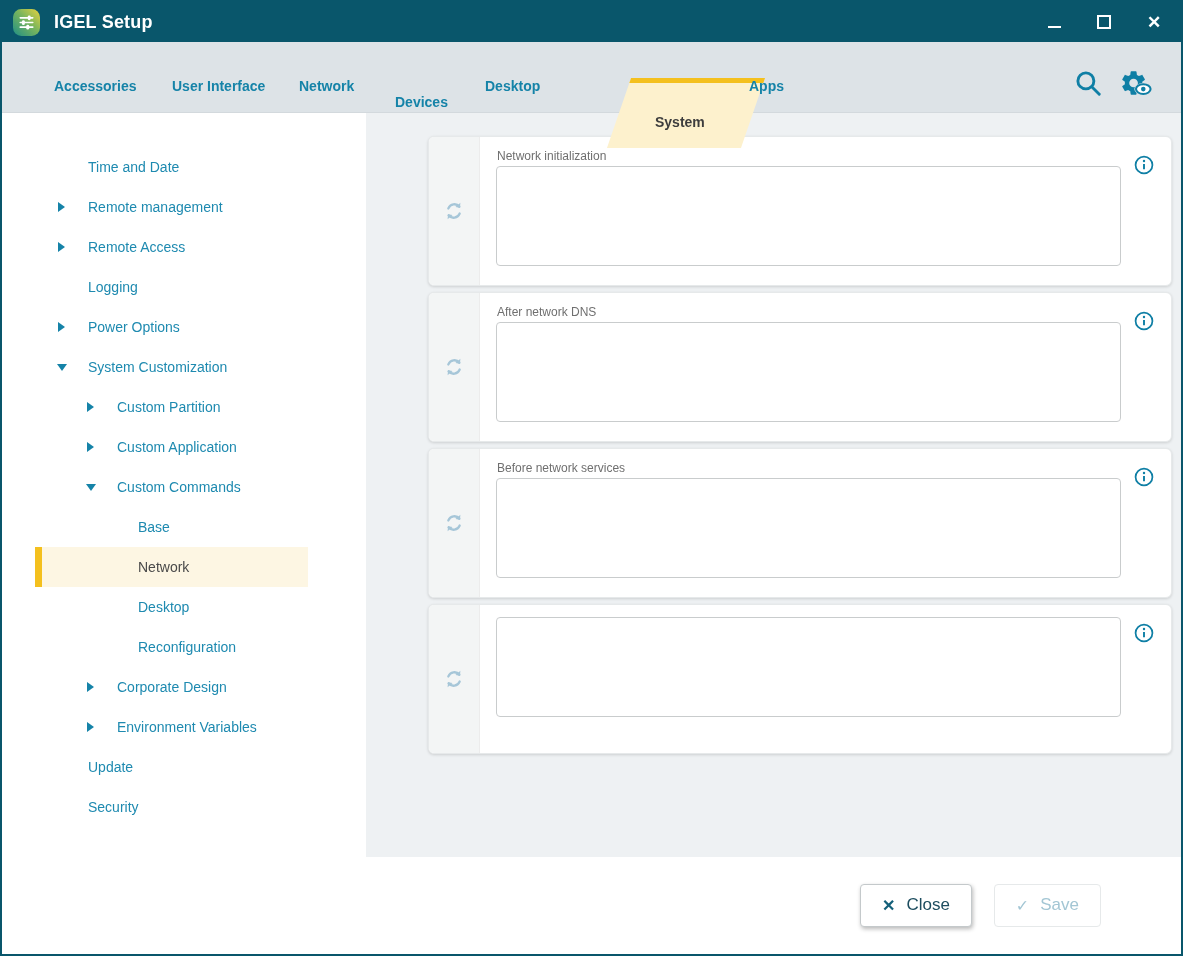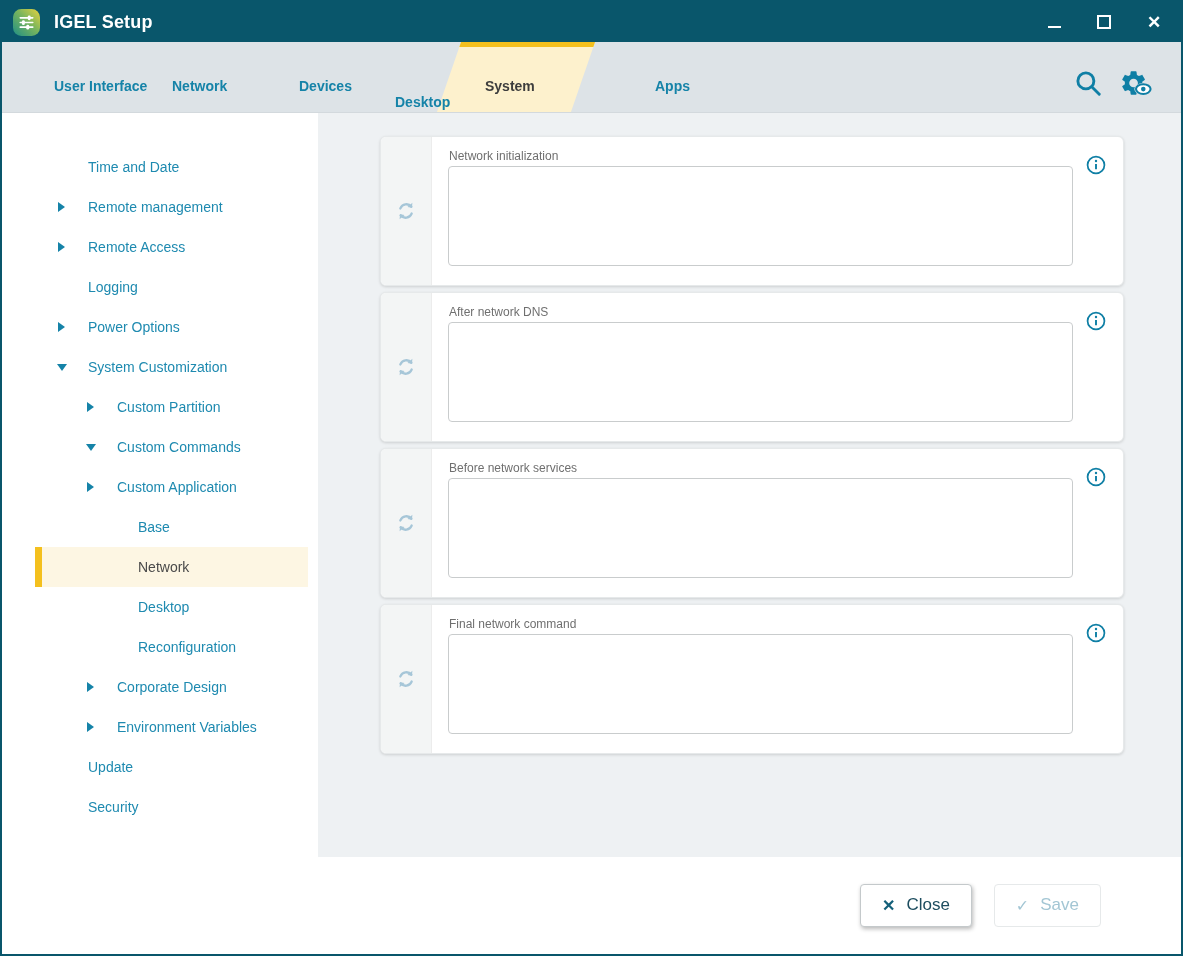--- a/index.html
+++ b/index.html
@@ -21,32 +21,32 @@
   
   .tabbar{height:71px;background:#dde3e7;position:relative;flex:0 0 auto;border-bottom:1px solid #d3d9dd;box-sizing:border-box;}
   .tabs{position:absolute;inset:0;}
   .tab{position:absolute;top:0;height:100%;display:flex;align-items:center;padding-top:18px;box-sizing:border-box;
        color:#1583a8;font-weight:bold;font-size:14px;cursor:pointer;white-space:nowrap;}
   .tab:nth-child(1){left:52px;}
   .tab:nth-child(2){left:170px;}
   .tab:nth-child(3){left:297px;}
   .tab:nth-child(4){left:393px;margin-top:16px;}
   .tab:nth-child(5){left:483px;}
-  .tab:nth-child(6){left:653px;}
+  .tab:nth-child(6){left:653px;margin-top:36px;}
   .tab:nth-child(7){left:747px;}
   .tab .tab-label{position:relative;z-index:1;}
   .tab.active{color:#3d3d3d;}
   .tab.active::before{
     content:"";position:absolute;top:0;bottom:0;left:-36px;right:-48px;
     background:#fdf1cd;border-top:5px solid #f4c01e;transform:skewX(-19deg);z-index:0;box-sizing:border-box;
   }
   .tab-tools{position:absolute;top:26px;right:28px;display:flex;align-items:center;gap:16px;z-index:2;}
   .tool-btn{cursor:pointer;display:flex;align-items:center;justify-content:center;}
   
-  .main{flex:1 1 auto;display:flex;min-height:0;}
+  .main{flex:1 1 auto;display:flex;min-height:0;gap:48px;}
   .sidebar{width:316px;flex:0 0 auto;background:#fff;padding-top:34px;box-sizing:border-box;}
   .nav-item{height:40px;display:flex;align-items:center;margin:0 10px 0 33px;border-left:7px solid transparent;
             color:#1e8ab0;font-size:14px;cursor:pointer;box-sizing:border-box;}
   .nav-item.d0{padding-left:15px;}
   .nav-item.d1{padding-left:44px;}
   .nav-item.d2{padding-left:65px;}
   .nav-item.selected{background:#fdf6e3;border-left-color:#f4c01e;color:#4a4a4a;}
   .arrow{width:10px;height:12px;margin-right:21px;flex:0 0 auto;position:relative;}
   .arrow.collapsed::after{content:"";position:absolute;left:1px;top:1px;
     border-left:7px solid #1583a8;border-top:5px solid transparent;border-bottom:5px solid transparent;}
@@ -113,20 +113,23 @@
       <span class="win-btn">
           <span class="max-box"></span>
         </span>
       <span class="win-btn close-x">✕</span>
     </div>
   </div>
 
   <div class="tabbar">
     <div class="tabs">
         <div class="tab">
+          <span class="tab-label">Accessories</span>
+        </div>
+        <div class="tab">
           <span class="tab-label">User Interface</span>
         </div>
         <div class="tab">
           <span class="tab-label">Network</span>
         </div>
         <div class="tab">
           <span class="tab-label">Devices</span>
         </div>
         <div class="tab">
           <span class="tab-label">Desktop</span>
@@ -180,26 +183,26 @@
         </div>
         <div class="nav-item d0">
           <span class="arrow expanded"></span>
           <span>System Customization</span>
         </div>
         <div class="nav-item d1">
           <span class="arrow collapsed"></span>
           <span>Custom Partition</span>
         </div>
         <div class="nav-item d1">
+          <span class="arrow collapsed"></span>
+          <span>Custom Application</span>
+        </div>
+        <div class="nav-item d1">
           <span class="arrow expanded"></span>
           <span>Custom Commands</span>
-        </div>
-        <div class="nav-item d1">
-          <span class="arrow collapsed"></span>
-          <span>Custom Application</span>
         </div>
         <div class="nav-item d2">
           <span class="arrow none"></span>
           <span>Base</span>
         </div>
         <div class="nav-item d2 selected">
           <span class="arrow none"></span>
           <span>Network</span>
         </div>
         <div class="nav-item d2">
@@ -289,21 +292,21 @@
           <div class="panel-strip">
             <span class="refresh-btn">
               <svg width="26" height="26" viewBox="0 0 24 24" fill="none" stroke="#a6c6d8" stroke-width="2.2" stroke-linecap="round">
                 <path d="M17 8 A6 6 0 0 0 6.8 9.6"></path>
                 <path d="M7 16 A6 6 0 0 0 17.2 14.4"></path>
                 <path d="M17.9 4.4 L17.5 9 L13.3 8.2 Z" fill="#a6c6d8" stroke="none"></path>
                 <path d="M6.1 19.6 L6.5 15 L10.7 15.8 Z" fill="#a6c6d8" stroke="none"></path>
               </svg>
             </span>
           </div>
-          <div class="panel-body"><div class="panel-label">Final network command</div><textarea spellcheck="false" style=""></textarea><span class="info-btn">
+          <div class="panel-body"><textarea spellcheck="false" style=""></textarea><span class="info-btn">
               <svg width="22" height="22" viewBox="0 0 24 24" fill="none" stroke="#0f7fa5">
                 <circle cx="12" cy="12" r="9.2" stroke-width="1.9"></circle>
                 <line x1="12" y1="11" x2="12" y2="16.6" stroke-width="2.1"></line>
                 <circle cx="12" cy="7.6" r="1.3" fill="#0f7fa5" stroke="none"></circle>
               </svg>
             </span></div>
         </div>
       </div>
   </div>
 

